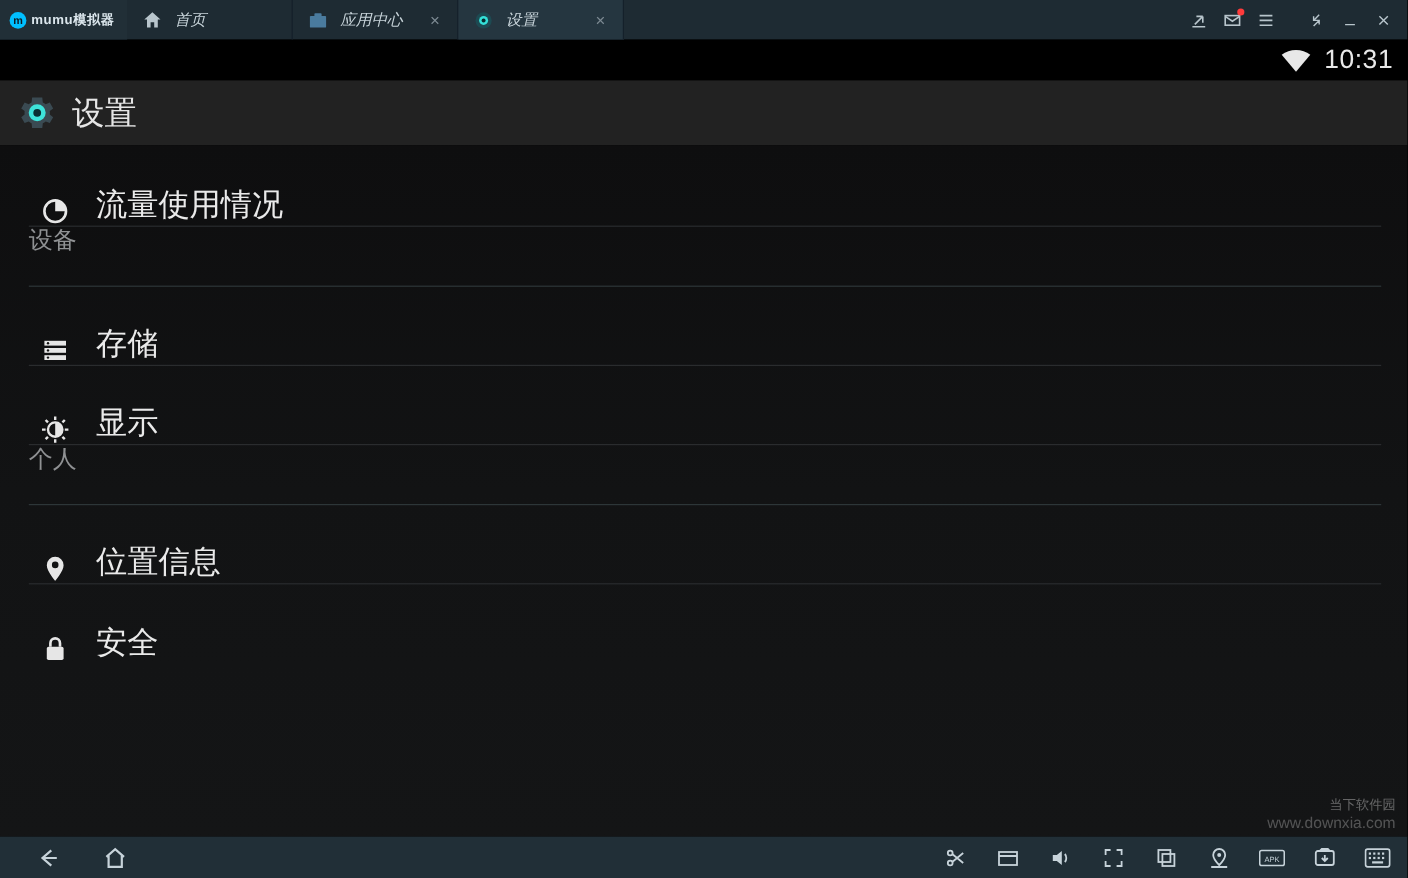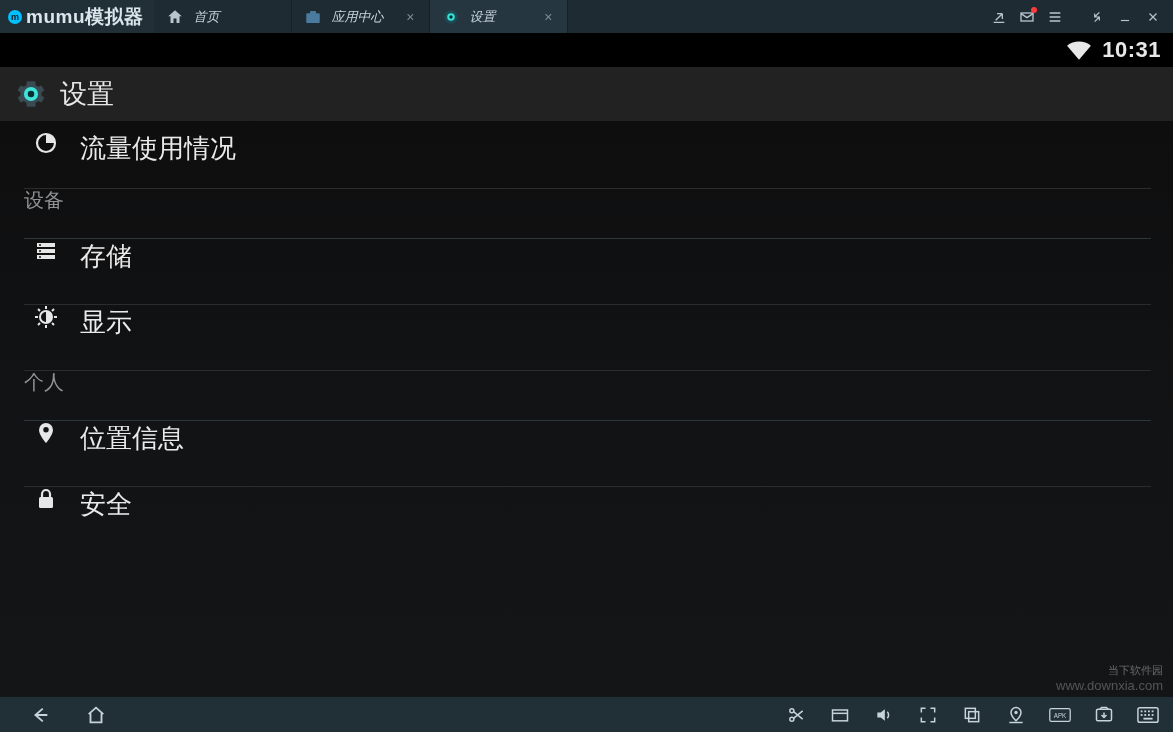--- a/index.html
+++ b/index.html
@@ -2,44 +2,44 @@
 <html><head>
 <meta charset="utf-8">
 <style>
 * { margin: 0; padding: 0; box-sizing: border-box; }
 html, body { width: 1173px; height: 732px; overflow: hidden; font-family: "Microsoft YaHei", Arial, sans-serif; background: #000; }
 
 
 .titlebar { height: 33px; background: #1e2b33; display: flex; align-items: stretch; color: #b8c5cc; font-size: 13px; }
 .logo-box { display: flex; align-items: center; padding: 0 10px 0 8px; background: #212f37; }
 .logo-dot { width: 14px; height: 14px; border-radius: 50%; background: #00bfff; display: inline-flex; align-items: center; justify-content: center; color: #0d1b23; font-size: 9px; font-weight: bold; margin-right: 4px; }
-.logo-text { color: #dbe6ec; font-size: 19px; letter-spacing: 0.5px; font-weight: bold; }
+.logo-text { color: #dbe6ec; font-size: 11px; letter-spacing: 0.5px; font-weight: bold; }
 .tab { display: flex; align-items: center; padding: 0 10px 0 12px; min-width: 138px; border-right: 1px solid #14202a; position: relative; }
 .tab.active { background: #253640; }
 .tab-icon { width: 18px; height: 18px; margin-right: 10px; display: inline-flex; align-items: center; justify-content: center; color: #a8b3ba; }
 .tab-label { flex: 1; color: #c8d4da; font-style: italic; }
 .tab-close { color: #7d8a93; font-size: 14px; padding: 0 4px; cursor: pointer; }
 .title-spacer { flex: 1; }
 .title-icons { display: flex; align-items: center; padding-right: 6px; }
 .title-icon { width: 28px; height: 33px; display: flex; align-items: center; justify-content: center; color: #b8c5cc; cursor: pointer; position: relative; }
 .title-icon.sep { margin-left: 14px; }
 .red-dot { position: absolute; top: 7px; right: 4px; width: 6px; height: 6px; border-radius: 3px; background: #ff3b3b; }
 
 
 .statusbar { height: 34px; background: #000; display: flex; align-items: center; justify-content: flex-end; padding-right: 12px; color: #e8e8e8; font-size: 22px; }
 .wifi-icon { margin-right: 10px; display: inline-flex; align-items: center; }
-.clock { font-weight: 700; letter-spacing: 0.5px; }
+.clock { font-weight: 400; letter-spacing: 0.5px; }
 
 
 .settings-header { height: 54px; background: #222222; display: flex; align-items: center; padding-left: 14px; color: #e6e6e6; font-size: 27px; }
 .settings-gear { width: 34px; height: 34px; margin-right: 12px; display: inline-flex; align-items: center; justify-content: center; }
 
 
 .settings-body { height: 576px; background: linear-gradient(#0e0e0f, #121314 50%, #141516); padding: 10px 22px 0 24px; overflow: hidden; position: relative; }
-.settings-row { display: flex; align-items: flex-start; height: 66px; border-bottom: 1px solid #2a2c2e; cursor: pointer; }
+.settings-row { display: flex; align-items: flex-end; height: 66px; border-bottom: 1px solid #2a2c2e; cursor: pointer; }
 .settings-row:first-child { height: 58px; }
 .row-icon { width: 24px; height: 24px; margin: 0 22px 0 10px; display: inline-flex; align-items: center; justify-content: center; color: #e6e6e6; }
 .row-label { color: #eaeaea; font-size: 26px; font-weight: 300; }
 .section-head { height: 44px; display: flex; align-items: flex-end; padding-bottom: 24px; color: #8f9193; font-size: 20px; border-bottom: 1px solid #2d3638; margin-top: 6px; }
 
 .watermark { position: absolute; right: 10px; bottom: 4px; color: rgba(200,200,200,0.35); font-size: 13px; text-align: right; pointer-events:none; }
 .watermark .wm-main { font-size: 11px; color: rgba(200,200,200,0.45); }
 
 
 .bottombar { height: 35px; background: #212f37; display: flex; align-items: center; padding: 0 14px; color: #c7d3da; }

